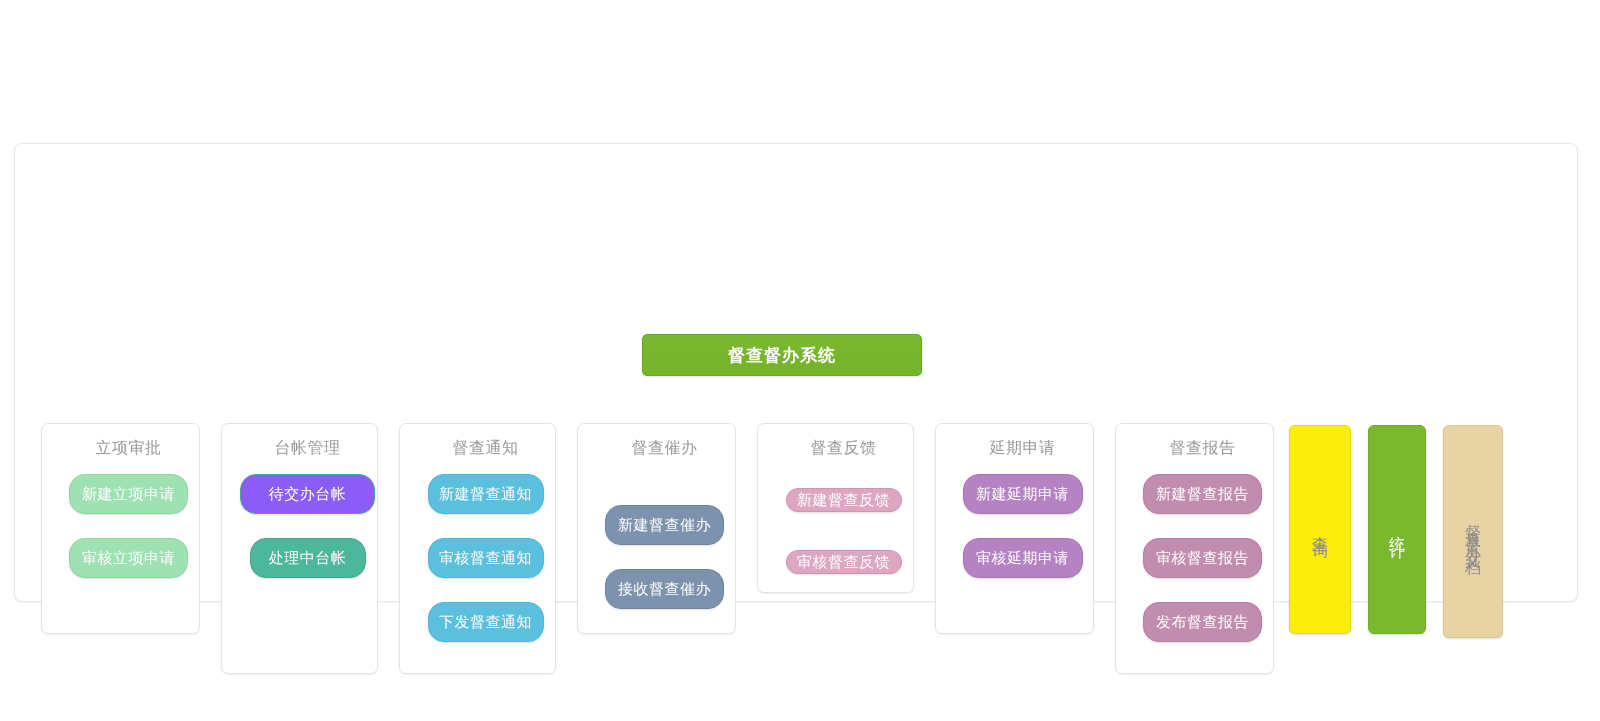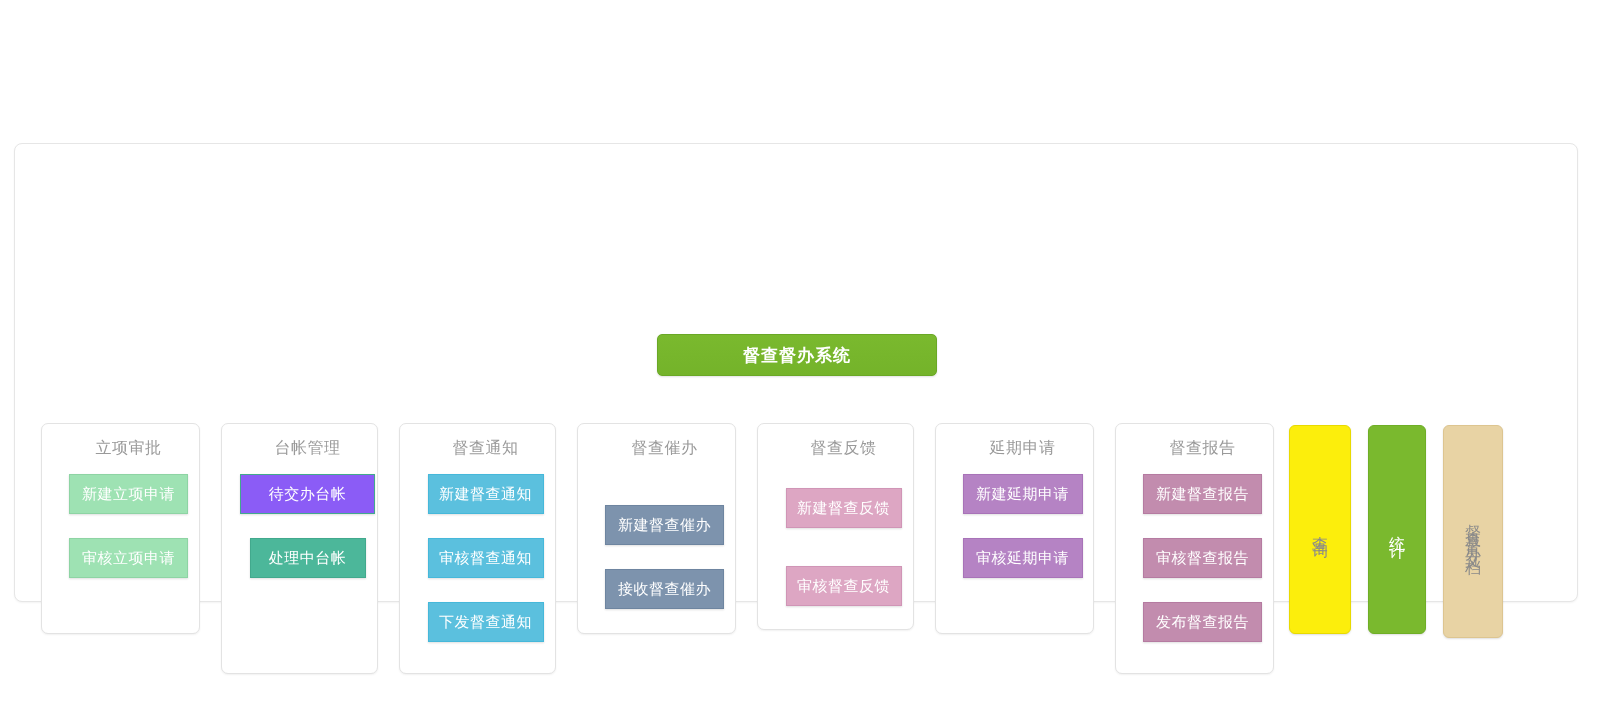--- a/index.html
+++ b/index.html
@@ -22,21 +22,21 @@
     width: 1564px;
     height: 459px;
     box-sizing: border-box;
     background: #ffffff;
     border: 1px solid #e6e6e6;
     border-radius: 8px;
     box-shadow: 0 1px 2px rgba(0,0,0,0.05);
   }
   .sys-title {
     position: absolute;
-    left: 642px;
+    left: 627px;
     top: 190px;
     width: 280px;
     height: 42px;
     box-sizing: border-box;
     background: linear-gradient(#7ab92e, #74b32a);
     border: 1px solid #6aa826;
     border-radius: 5px;
     color: #ffffff;
     font-size: 17px;
     font-weight: bold;
@@ -72,21 +72,21 @@
     margin-bottom: 16px;
     letter-spacing: 0.5px;
     white-space: nowrap;
   }
   .btn {
     display: flex;
     align-items: center;
     justify-content: center;
     box-sizing: border-box;
     height: 40px;
-    border-radius: 0;
+    border-radius: 16px;
     color: #ffffff;
     font-size: 15px;
     letter-spacing: 0.5px;
     white-space: nowrap;
     margin-bottom: 24px;
     box-shadow: 0 1px 2px rgba(0,0,0,0.13);
     cursor: pointer;
   }
   .btn:last-child { margin-bottom: 0; }
 
@@ -139,21 +139,21 @@
           <div class="card-title">督查通知</div>
           <div class="btn" style="width: 116px; background: rgb(91, 192, 222); border: 1px solid rgb(70, 184, 218);">新建督查通知</div>
           <div class="btn" style="width: 116px; background: rgb(91, 192, 222); border: 1px solid rgb(70, 184, 218);">审核督查通知</div>
           <div class="btn" style="width: 116px; background: rgb(91, 192, 222); border: 1px solid rgb(70, 184, 218);">下发督查通知</div>
         </div>
         <div class="card" style="width: 159px; height: 211px;">
           <div class="card-title">督查催办</div>
           <div class="btn" style="width: 119px; background: rgb(125, 147, 173); border: 1px solid rgb(110, 133, 160); margin-top: 31px;">新建督查催办</div>
           <div class="btn" style="width: 119px; background: rgb(125, 147, 173); border: 1px solid rgb(110, 133, 160);">接收督查催办</div>
         </div>
-        <div class="card" style="width: 157px; height: 207px; gap: 14px;">
+        <div class="card" style="width: 157px; height: 170px; gap: 14px;">
           <div class="card-title">督查反馈</div>
           <div class="btn" style="width: 116px; background: rgb(221, 166, 195); border: 1px solid rgb(208, 149, 182);">新建督查反馈</div>
           <div class="btn" style="width: 116px; background: rgb(221, 166, 195); border: 1px solid rgb(208, 149, 182);">审核督查反馈</div>
         </div>
         <div class="card" style="width: 159px; height: 211px;">
           <div class="card-title">延期申请</div>
           <div class="btn" style="width: 120px; background: rgb(181, 131, 196); border: 1px solid rgb(168, 115, 184);">新建延期申请</div>
           <div class="btn" style="width: 120px; background: rgb(181, 131, 196); border: 1px solid rgb(168, 115, 184);">审核延期申请</div>
         </div>
         <div class="card" style="width: 159px; height: 251px;">

